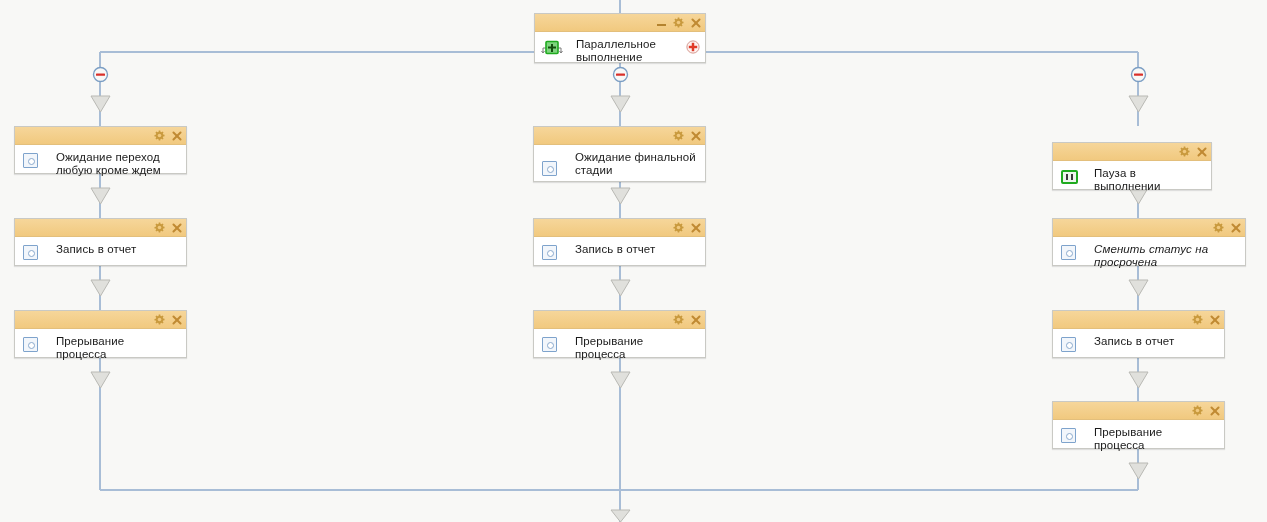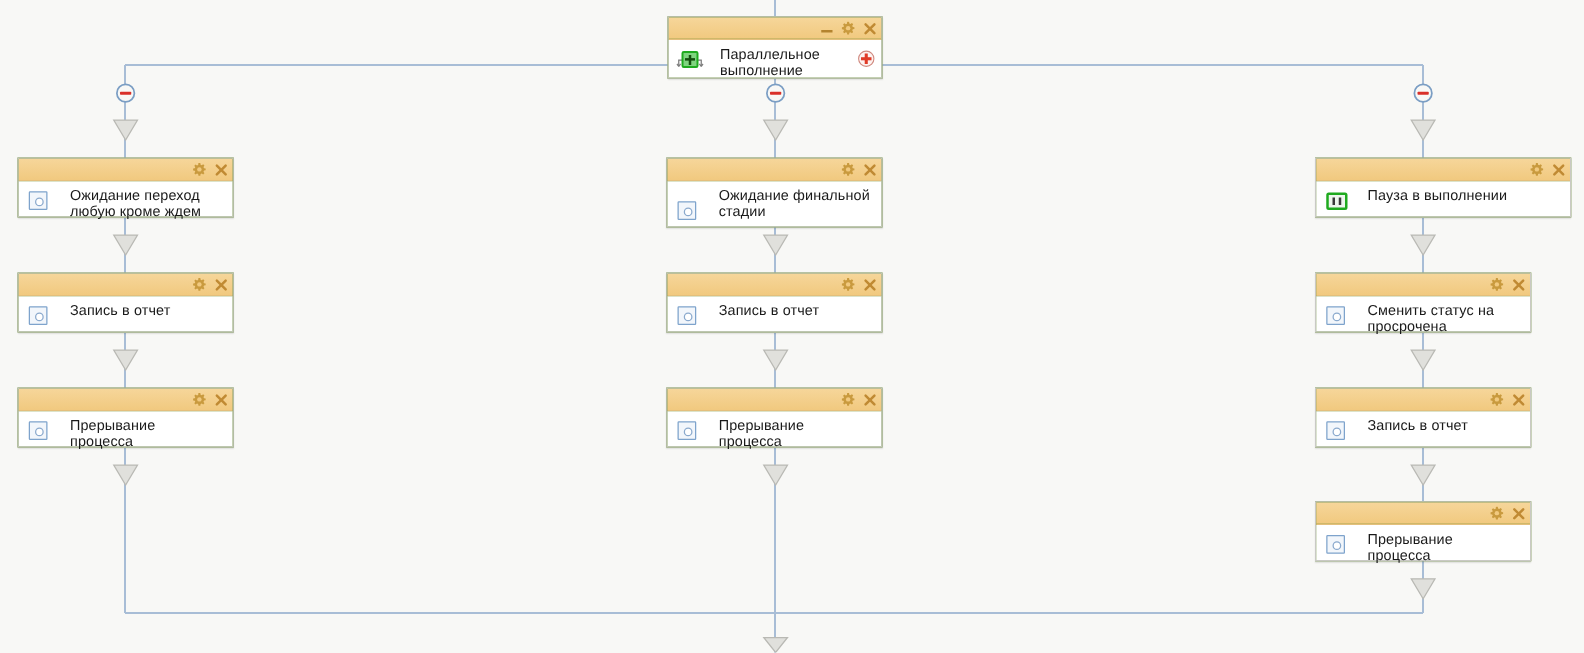--- a/index.html
+++ b/index.html
@@ -28,21 +28,21 @@
     left: 0; top: 0;
     width: 1267px;
     height: 522px;
     pointer-events: none;
   }
   
   .node {
     position: absolute;
     box-sizing: border-box;
     border: 1px solid #c9c9c4;
-    background: #4d7c0f;
+    background: #c2410c;
     box-shadow: 0 1px 1px rgba(0,0,0,0.10);
   }
   .node-title {
     height: 17px;
     background: linear-gradient(to bottom, #f6d69a 0%, #f1c97f 100%);
     border-bottom: 1px solid #e3bf7c;
     display: flex;
     align-items: center;
     justify-content: flex-end;
     padding-right: 4px;
@@ -346,37 +346,37 @@
               <circle cx="8" cy="8" r="2.6" fill="#f1c97f"></circle>
             </svg>
           </span>
           <span class="ctl ctl-close" title="Удалить"></span>
         </div>
         <div class="node-body">
           <span class="icon-blue"></span>
           <div class="node-label">Прерывание процесса</div>
         </div>
       </div>
-      <div class="node" style="left: 1052px; top: 126px; width: 205px; height: 48px;">
+      <div class="node" style="left: 1052px; top: 142px; width: 160px; height: 48px;">
         <div class="node-title">
           <span class="ctl ctl-gear" title="Настройки">
             <svg width="11" height="11" viewBox="0 0 16 16">
               <path fill="#c99a3e" d="M8 5.2A2.8 2.8 0 1 0 8 10.8 2.8 2.8 0 0 0 8 5.2zm0 1.5a1.3 1.3 0 1 1 0 2.6 1.3 1.3 0 0 1 0-2.6z"></path>
               <path fill="#c99a3e" d="M6.9 0.7h2.2l0.3 1.9 1.4 0.6 1.6-1.1 1.5 1.5-1.1 1.6 0.6 1.4 1.9 0.3v2.2l-1.9 0.3-0.6 1.4 1.1 1.6-1.5 1.5-1.6-1.1-1.4 0.6-0.3 1.9H6.9l-0.3-1.9-1.4-0.6-1.6 1.1-1.5-1.5 1.1-1.6L2.6 9.6 0.7 9.3V7.1l1.9-0.3 0.6-1.4L2.1 3.8l1.5-1.5 1.6 1.1 1.4-0.6z"></path>
               <circle cx="8" cy="8" r="2.6" fill="#f1c97f"></circle>
             </svg>
           </span>
           <span class="ctl ctl-close" title="Удалить"></span>
         </div>
         <div class="node-body">
           <span class="icon-pause"></span>
           <div class="node-label">Пауза в выполнении</div>
         </div>
       </div>
-      <div class="node" style="left: 1052px; top: 218px; width: 173px; height: 48px;">
+      <div class="node" style="left: 1052px; top: 218px; width: 194px; height: 48px; font-style: italic;">
         <div class="node-title">
           <span class="ctl ctl-gear" title="Настройки">
             <svg width="11" height="11" viewBox="0 0 16 16">
               <path fill="#c99a3e" d="M8 5.2A2.8 2.8 0 1 0 8 10.8 2.8 2.8 0 0 0 8 5.2zm0 1.5a1.3 1.3 0 1 1 0 2.6 1.3 1.3 0 0 1 0-2.6z"></path>
               <path fill="#c99a3e" d="M6.9 0.7h2.2l0.3 1.9 1.4 0.6 1.6-1.1 1.5 1.5-1.1 1.6 0.6 1.4 1.9 0.3v2.2l-1.9 0.3-0.6 1.4 1.1 1.6-1.5 1.5-1.6-1.1-1.4 0.6-0.3 1.9H6.9l-0.3-1.9-1.4-0.6-1.6 1.1-1.5-1.5 1.1-1.6L2.6 9.6 0.7 9.3V7.1l1.9-0.3 0.6-1.4L2.1 3.8l1.5-1.5 1.6 1.1 1.4-0.6z"></path>
               <circle cx="8" cy="8" r="2.6" fill="#f1c97f"></circle>
             </svg>
           </span>
           <span class="ctl ctl-close" title="Удалить"></span>
         </div>

